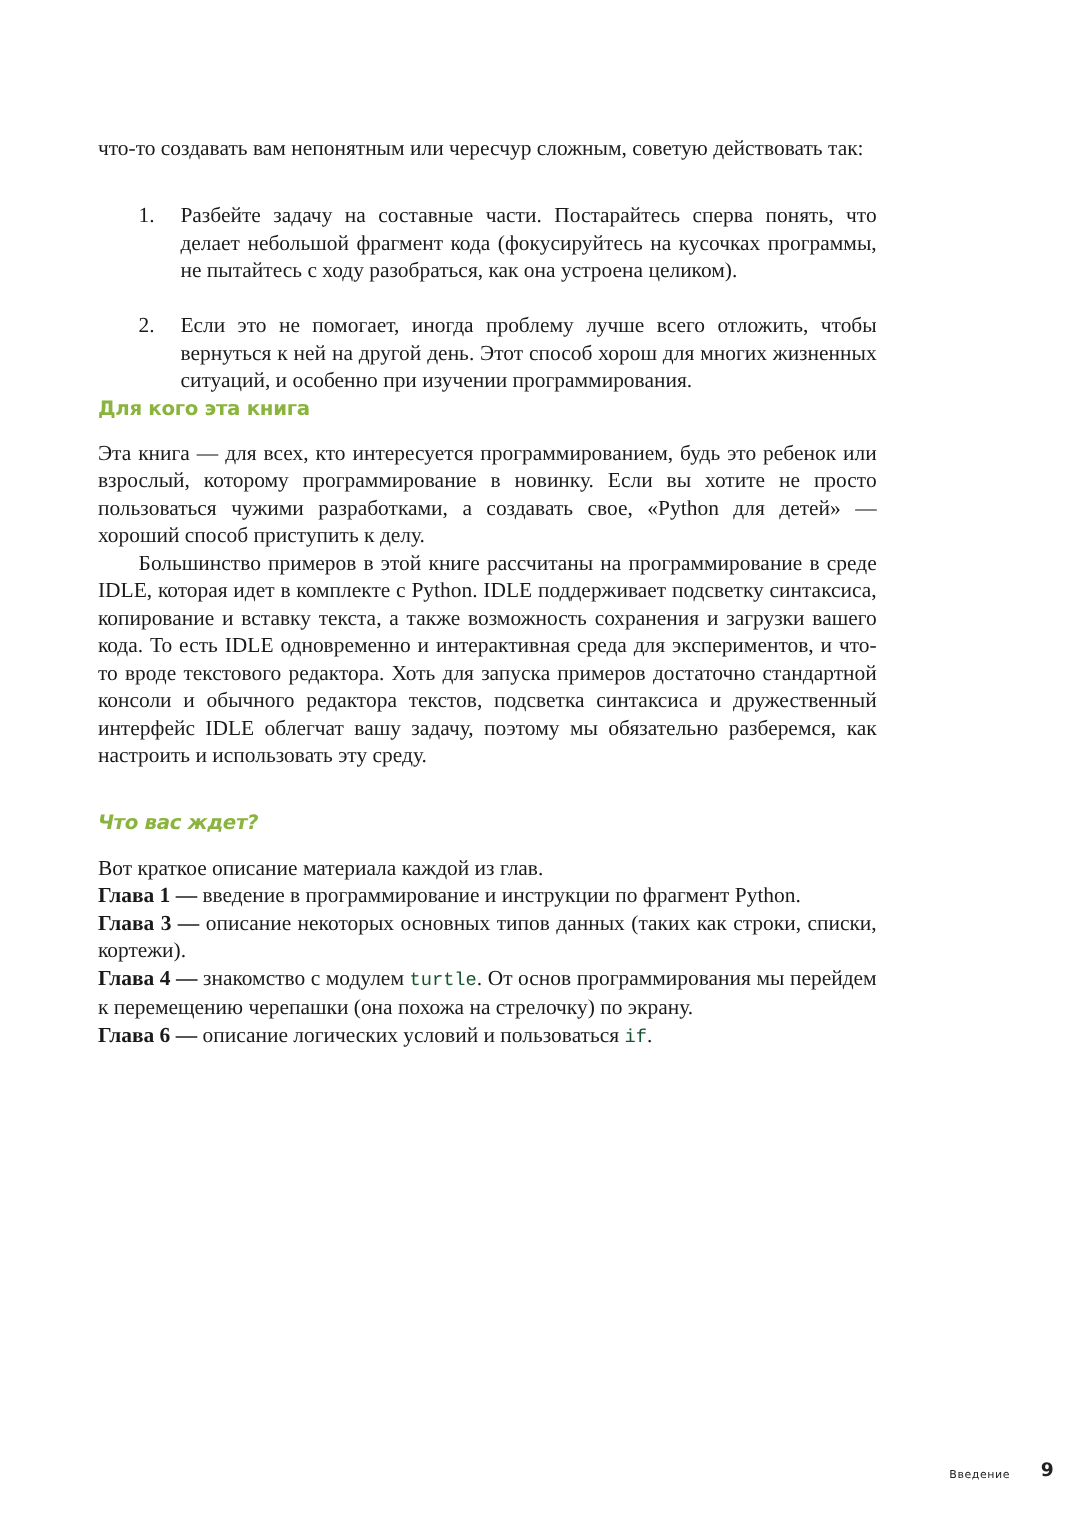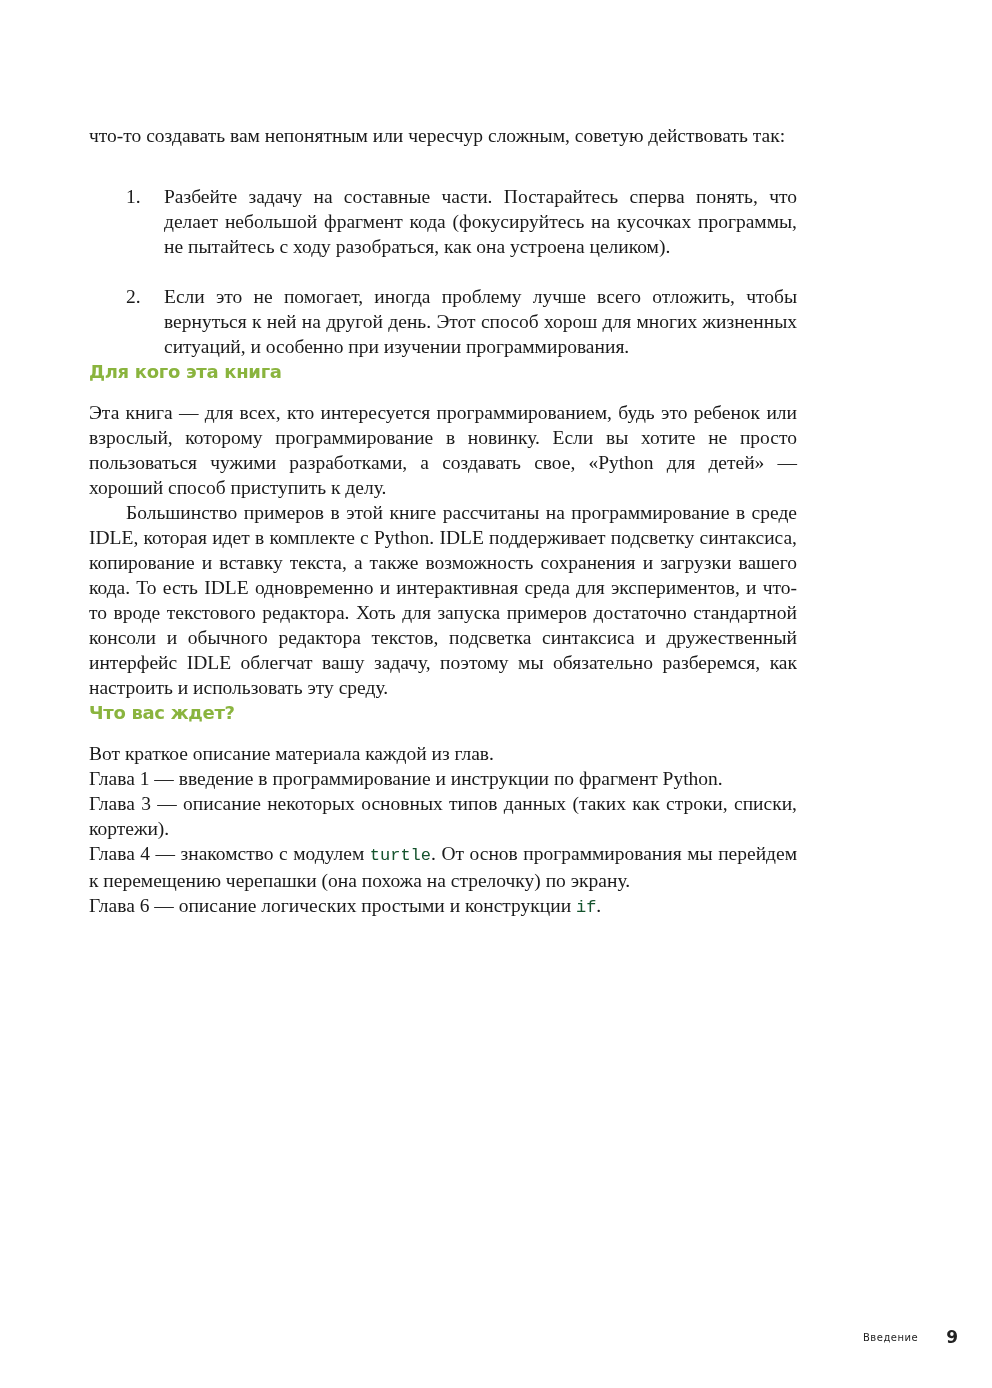--- a/index.html
+++ b/index.html
@@ -9,24 +9,24 @@
           line-height: 25px; color: #1a1a1a; }
   p { margin: 0; text-align: justify; }
   .indent { text-indent: 37px; }
   .ol { margin: 36px 0 0 0; padding: 0; list-style: none; }
   .li { position: relative; padding-left: 75px; text-align: justify; }
   .li + .li { margin-top: 25px; }
   .num { position: absolute; left: 37px; top: 0; }
   .heading { font-family: "DejaVu Sans", "Liberation Sans", sans-serif; font-weight: bold;
              color: #8ab43e; font-size: 18px; line-height: 25px; letter-spacing: -0.3px; }
   .h1 { margin-bottom: 16px; }
-  .h2 { margin-bottom: 16px; }
-  b { font-weight: normal; }
+  .h2 { margin-top: 36px; margin-bottom: 16px; font-style: italic; }
+  b { font-weight: bold; }
   code { font-family: "Liberation Mono", "DejaVu Sans Mono", monospace; font-size: 17px; color: #14532d; }
-  .footer { position: absolute; top: 1327px; right: 34px; display: flex; align-items: center; gap: 28px; }
+  .footer { position: absolute; top: 1327px; right: 34px; display: flex; align-items: flex-end; gap: 28px; }
   .footer-label { font-family: "DejaVu Sans", sans-serif; font-size: 10px; color: #222; letter-spacing: 0.5px; }
   .footer-num { font-family: "DejaVu Sans", sans-serif; font-size: 17px; font-weight: bold; color: #222; }
 </style>
 </head>
 <body>
 
 <div class="page">
   <p>что-то создавать вам непонятным или чересчур сложным, советую действовать так:</p>
 
   <div class="ol">
@@ -42,19 +42,19 @@
 
   <div class="heading h1">Для кого эта книга</div>
   <p>Эта книга — для всех, кто интересуется программированием, будь это ребенок или взрослый, которому программирование в новинку. Если вы хотите не просто пользоваться чужими разработками, а создавать свое, «Python для детей» — хороший способ приступить к делу.</p>
   <p class="indent">Большинство примеров в этой книге рассчитаны на программирование в среде IDLE, которая идет в комплекте с Python. IDLE поддерживает подсветку синтаксиса, копирование и вставку текста, а также возможность сохранения и загрузки вашего кода. То есть IDLE одновременно и интерактивная среда для экспериментов, и что-то вроде текстового редактора. Хоть для запуска примеров достаточно стандартной консоли и обычного редактора текстов, подсветка синтаксиса и дружественный интерфейс IDLE облегчат вашу задачу, поэтому мы обязательно разберемся, как настроить и использовать эту среду.</p>
 
   <div class="heading h2">Что вас ждет?</div>
   <p>Вот краткое описание материала каждой из глав.</p>
   <p><b>Глава 1 —</b><span> введение в программирование и инструкции по фрагмент Python.</span></p>
   <p><b>Глава 3 —</b><span> описание некоторых основных типов данных (таких как строки, списки, кортежи).</span></p>
   <p><b>Глава 4 —</b><span> знакомство с модулем </span><code>turtle</code><span>. От основ программирования мы перейдем к перемещению черепашки (она похожа на стрелочку) по экрану.</span></p>
-  <p><b>Глава 6 —</b><span> описание логических простыми и конструкции </span><code>if</code><span>.</span></p>
+  <p><b>Глава 6 —</b><span> описание логических условий и пользоваться </span><code>if</code><span>.</span></p>
 </div>
 
 <div class="footer">
   <span class="footer-label">Введение</span>
   <span class="footer-num">9</span>
 </div>
 
 </body></html>

